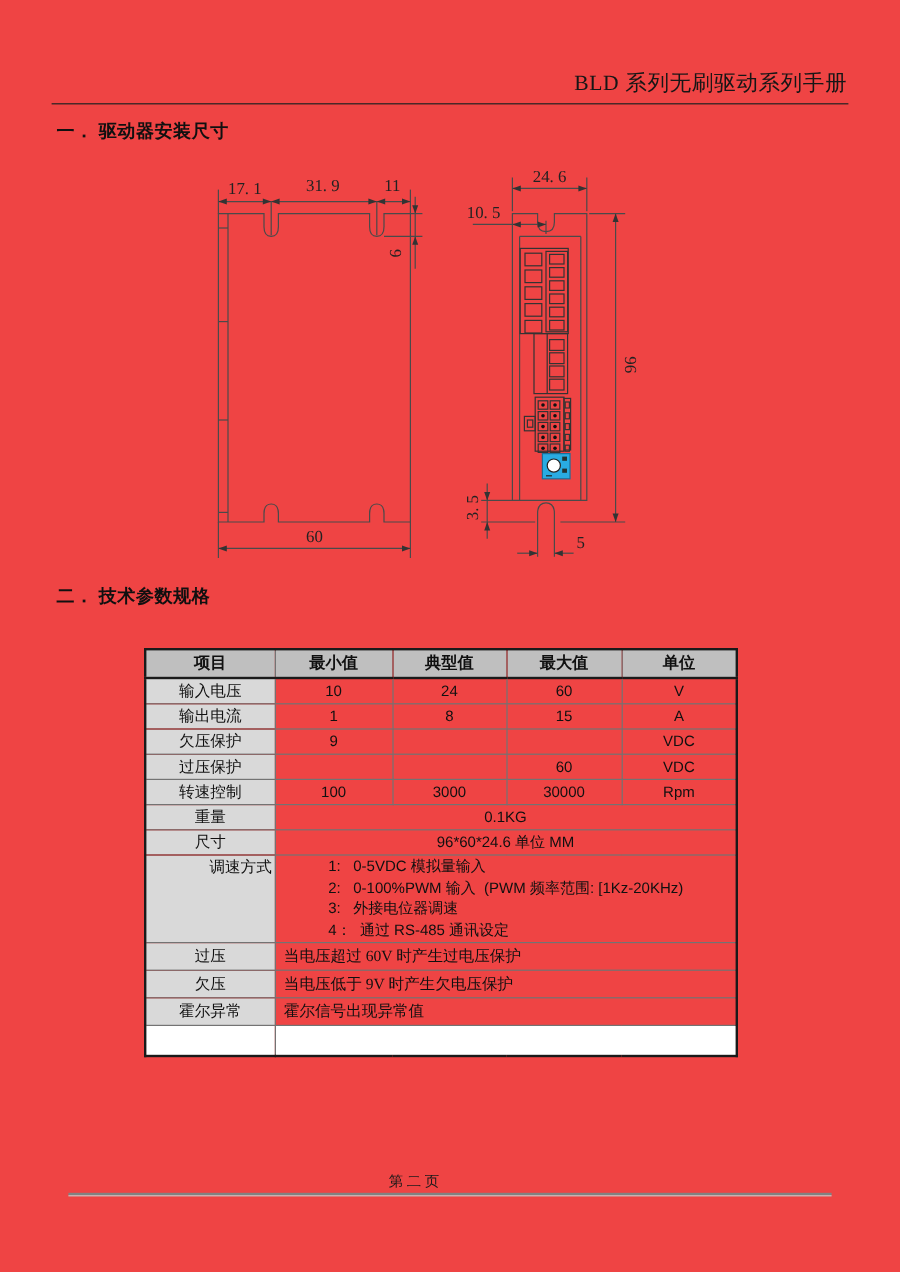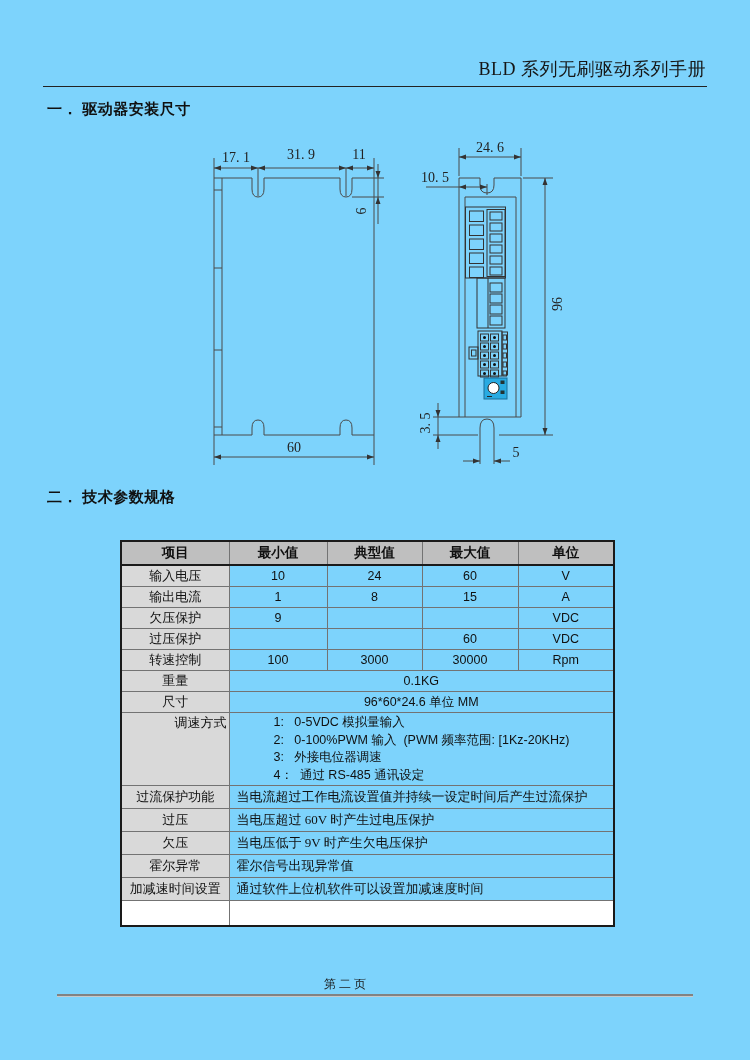--- a/index.html
+++ b/index.html
@@ -1,28 +1,28 @@
 <!DOCTYPE html>
 <html><head>
 <meta charset="utf-8">
 <style>
   html,body{margin:0;padding:0;background:#ffffff;}
   .page{
-    position:relative;width:750px;height:1060px;background:#7dd3fc;overflow:hidden;
+    position:relative;width:750px;height:1060px;background:#ef4444;overflow:hidden;
     font-family:"Liberation Serif","DejaVu Serif",serif;color:#111;
   }
   .doc-title{
     position:absolute;top:57px;right:44px;font-size:18px;letter-spacing:.5px;
     font-family:"Liberation Serif","DejaVu Serif",serif;color:#161616;
   }
   .header-rule{position:absolute;left:43px;top:86px;width:664px;border-top:1.6px solid #222;}
   .sec-heading{position:absolute;left:47px;font-size:15px;font-weight:bold;color:#101010;letter-spacing:.5px;}
   #sec1{top:100px;}
   #sec2{top:488px;}
-  .drawing-wrap{position:absolute;left:0;top:0;width:634px;height:490px;margin-left:32px;}
+  .drawing-wrap{position:absolute;left:0;top:0;width:634px;height:490px;}
   svg text{font-family:"Liberation Serif","DejaVu Serif",serif;font-size:14px;fill:#222;}
   
   .spec-table{
     position:absolute;left:120px;top:540px;border-collapse:collapse;table-layout:fixed;
     width:493px;border:2px solid #1a1a1a;font-size:13px;color:#101010;
   }
   .spec-table th,.spec-table td{border:1px solid #737373;text-align:center;padding:0 2px;height:20px;line-height:1.3;overflow:hidden;margin-left:20px;}
   .spec-table thead th{background:#bfbfbf;height:22px;font-size:13.5px;border-bottom:2px solid #1a1a1a;font-weight:bold;}
   .spec-table td.item{background:#d9d9d9;}
   .spec-table td.num,.spec-table .sans{font-family:"Liberation Sans","DejaVu Sans",sans-serif;font-size:12.5px;}
@@ -281,38 +281,30 @@
       <tr>
         <td class="item" style="vertical-align:top;padding-top:2px;text-align:right;">调速方式</td>
         <td colspan="4" class="leftcell" style="vertical-align:top;padding-left:44px;">
           <div class="speed-line">1:   0-5VDC 模拟量输入</div>
           <div class="speed-line">2:   0-100%PWM 输入  (PWM 频率范围: [1Kz-20KHz)</div>
           <div class="speed-line">3:   外接电位器调速</div>
           <div class="speed-line">4：  通过 RS-485 通讯设定</div>
         </td>
       </tr>
       <tr>
-        <td class="item">过流保护功能</td>
-        <td colspan="4" class="leftcell">当电流超过工作电流设置值并持续一设定时间后产生过流保护</td>
-      </tr>
-      <tr>
         <td class="item">过压</td>
         <td colspan="4" class="leftcell">当电压超过 60V 时产生过电压保护</td>
       </tr>
       <tr>
         <td class="item">欠压</td>
         <td colspan="4" class="leftcell">当电压低于 9V 时产生欠电压保护</td>
       </tr>
       <tr>
         <td class="item">霍尔异常</td>
         <td colspan="4" class="leftcell">霍尔信号出现异常值</td>
-      </tr>
-      <tr>
-        <td class="item">加减速时间设置</td>
-        <td colspan="4" class="leftcell">通过软件上位机软件可以设置加减速度时间</td>
       </tr>
       <tr class="emptyrow">
         <td></td>
         <td colspan="4"></td>
       </tr>
     </tbody>
   </table>
 
   <div class="footer-label">第 二 页</div>
   <div class="footer-rule"></div>

